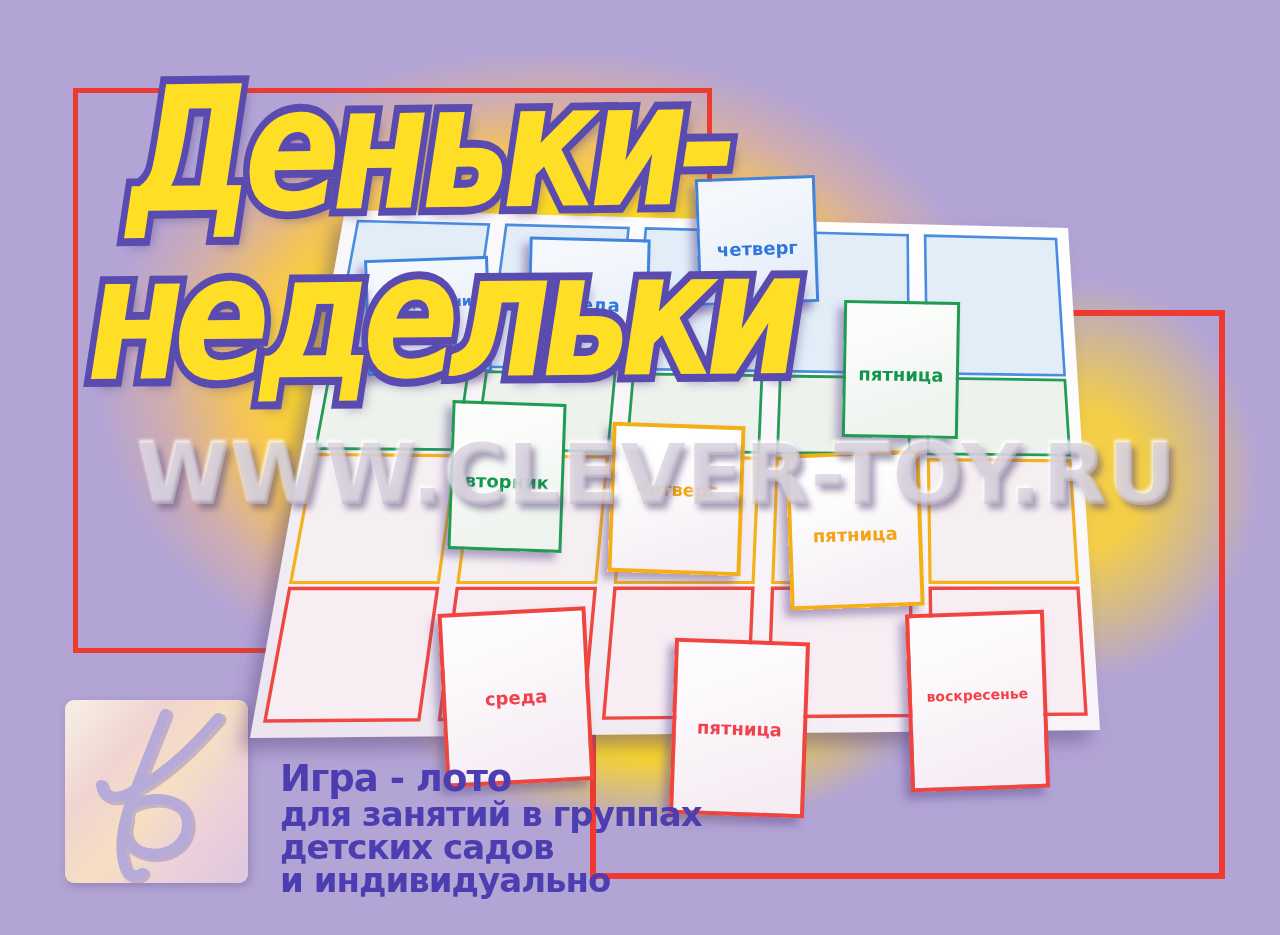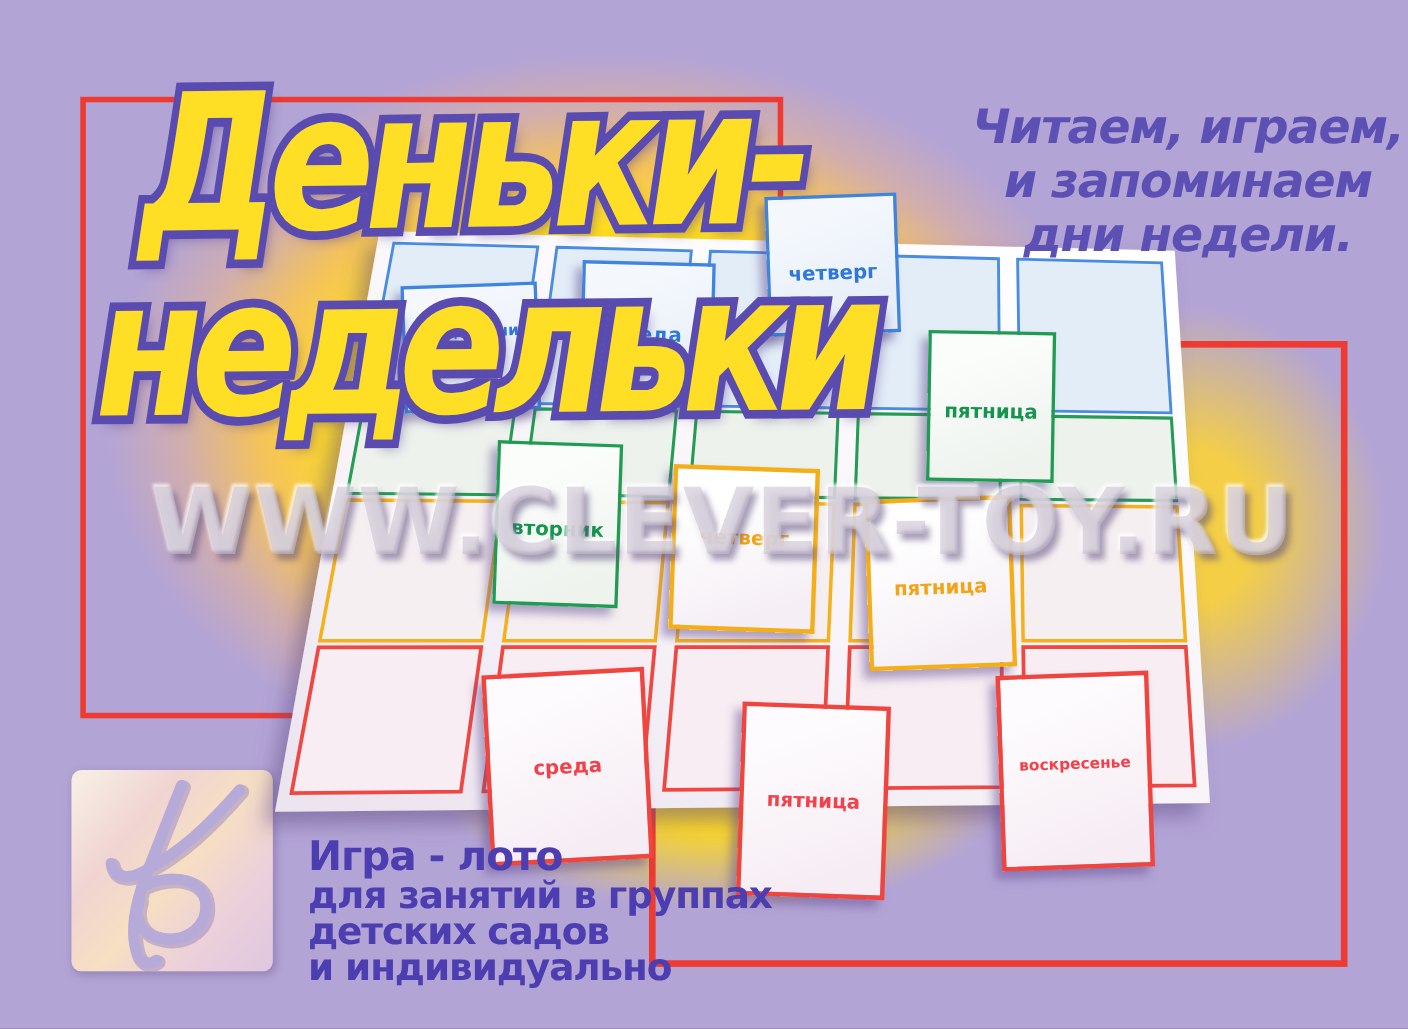--- a/index.html
+++ b/index.html
@@ -137,25 +137,20 @@
 
   <div id="title1" class="title-line">
     <span class="lay stroke">Деньки-</span>
     <span class="lay fill">Деньки-</span>
   </div>
   <div id="title2" class="title-line">
     <span class="lay stroke">недельки</span>
     <span class="lay fill">недельки</span>
   </div>
 
-  <div id="tagline">
-    <div>Читаем, играем,</div>
-    <div>и запоминаем</div>
-    <div>дни недели.</div>
-  </div>
 
   <div id="watermark">WWW.CLEVER-TOY.RU</div>
 
   <div id="description">
     <span class="dline">Игра - лото</span>
     <span class="dline">для занятий в группах</span>
     <span class="dline">детских садов</span>
     <span class="dline">и индивидуально</span>
   </div>
 

